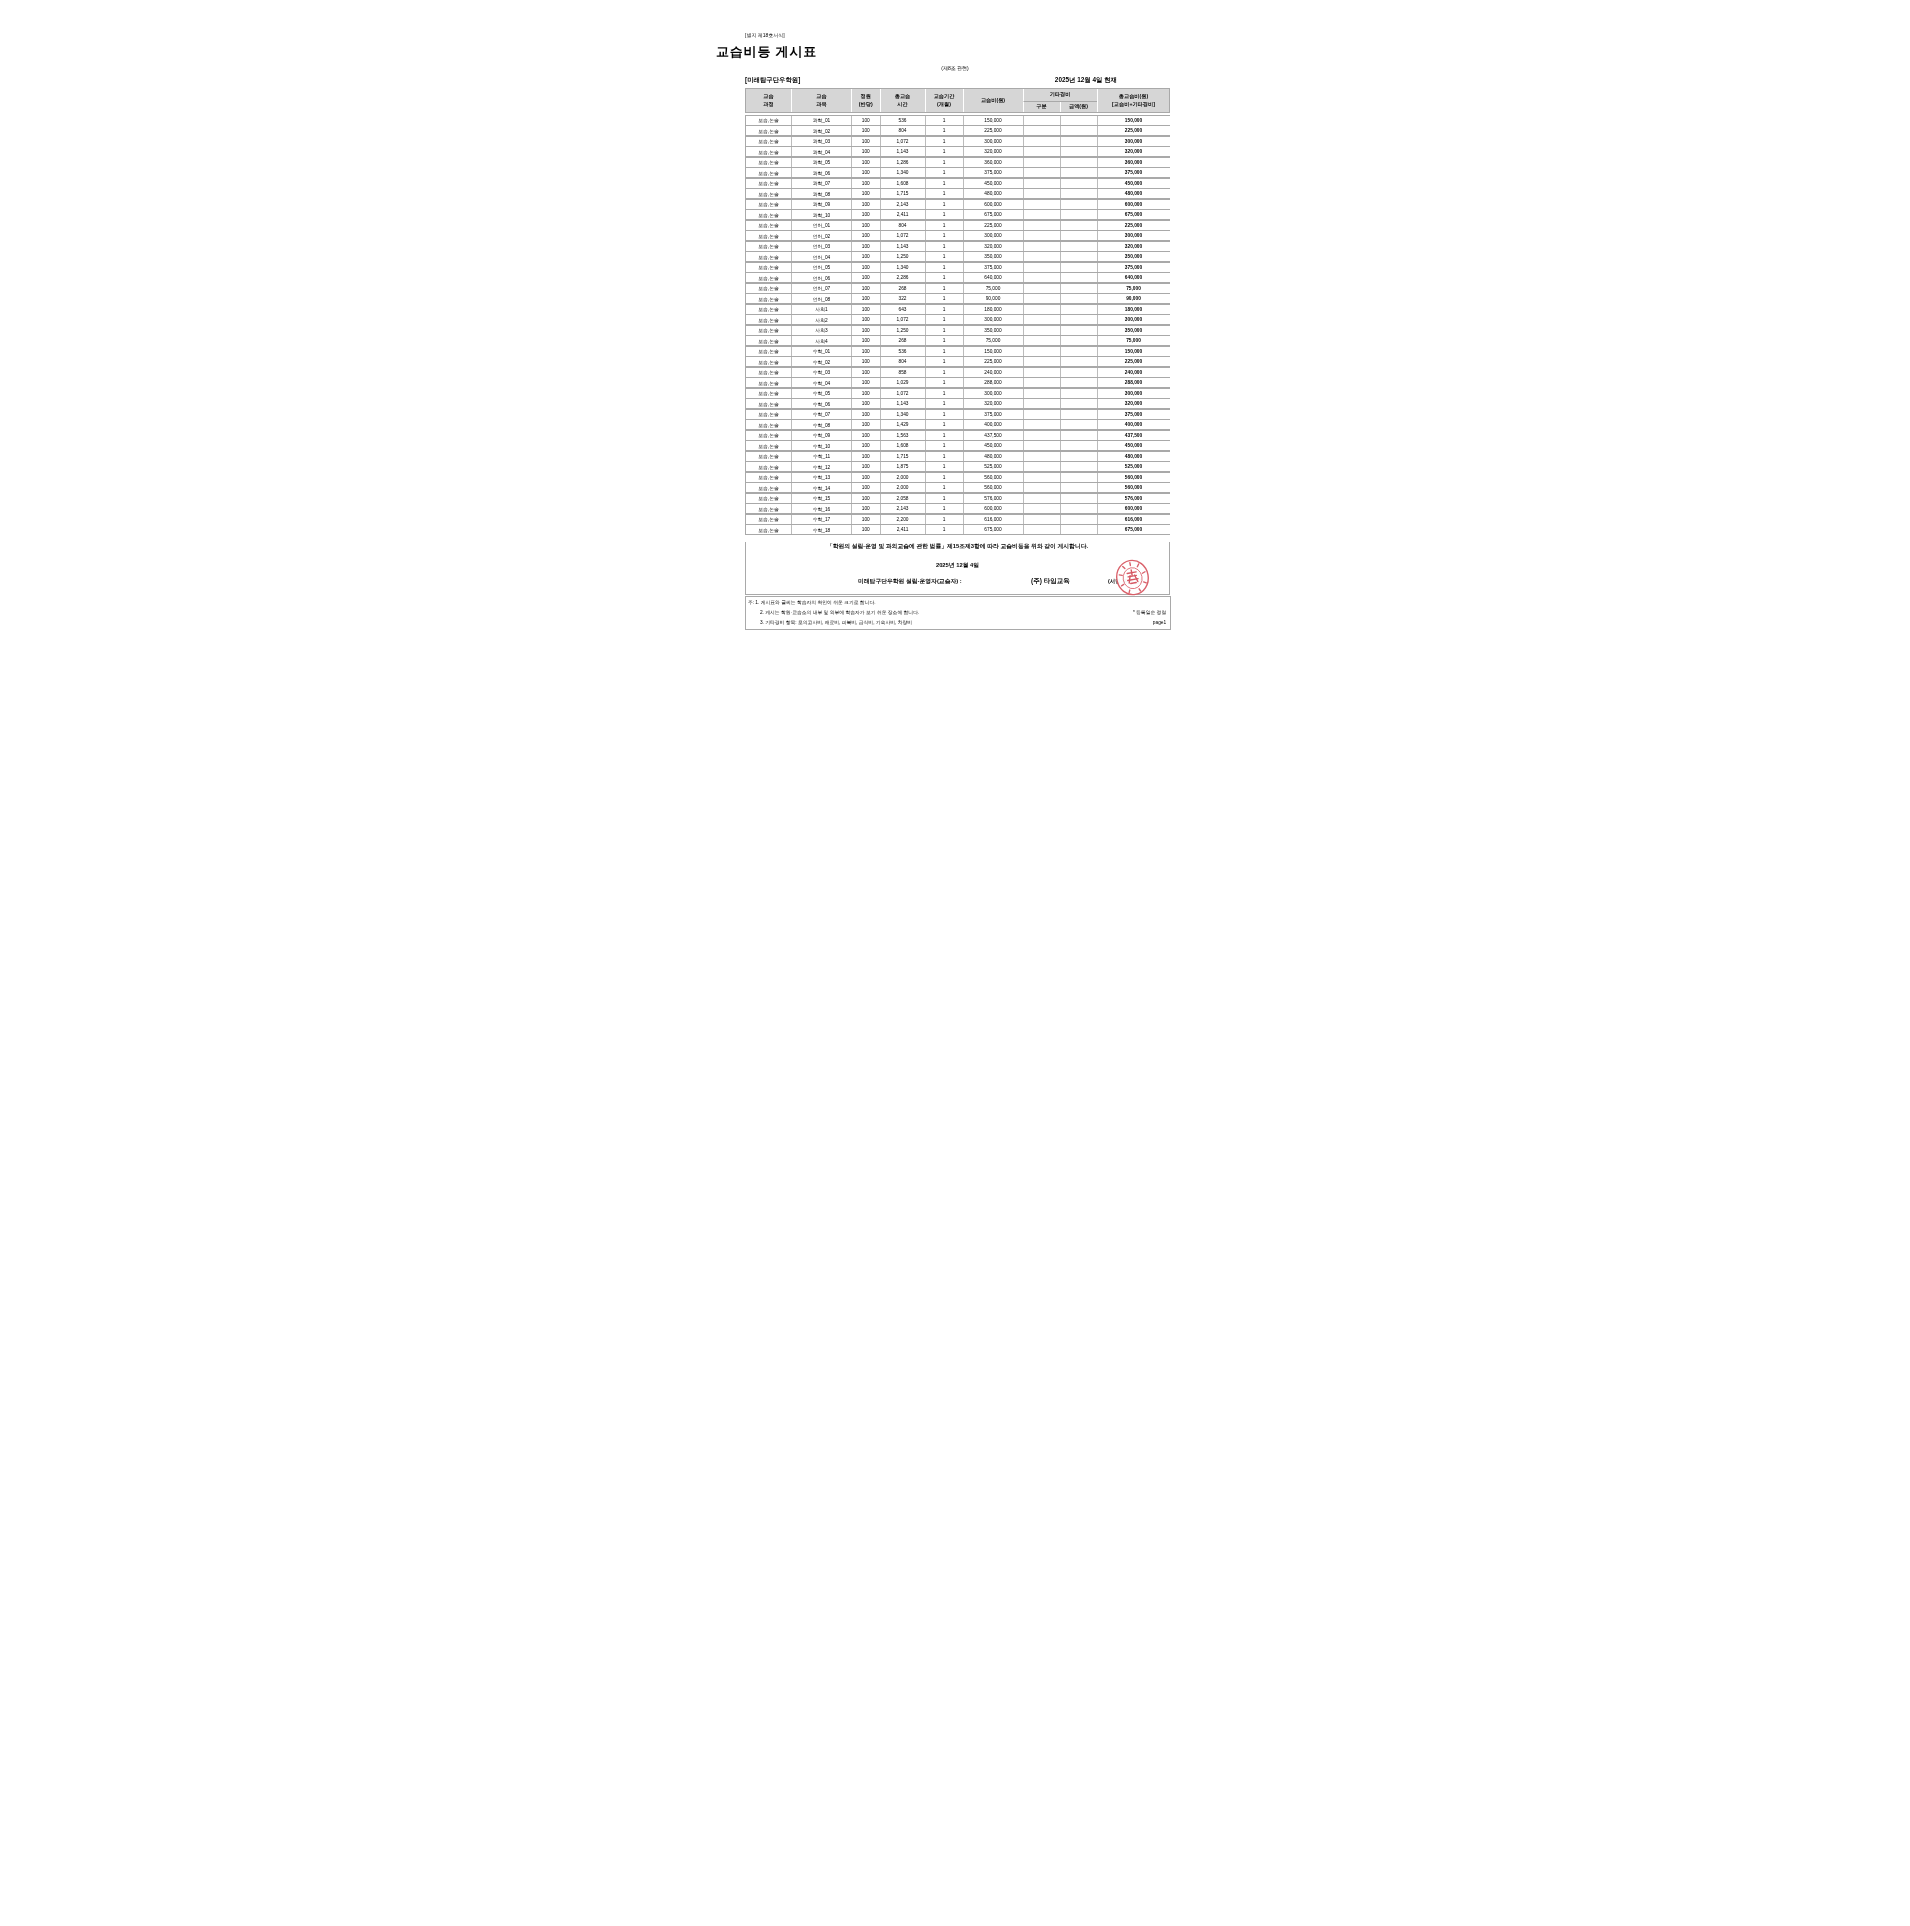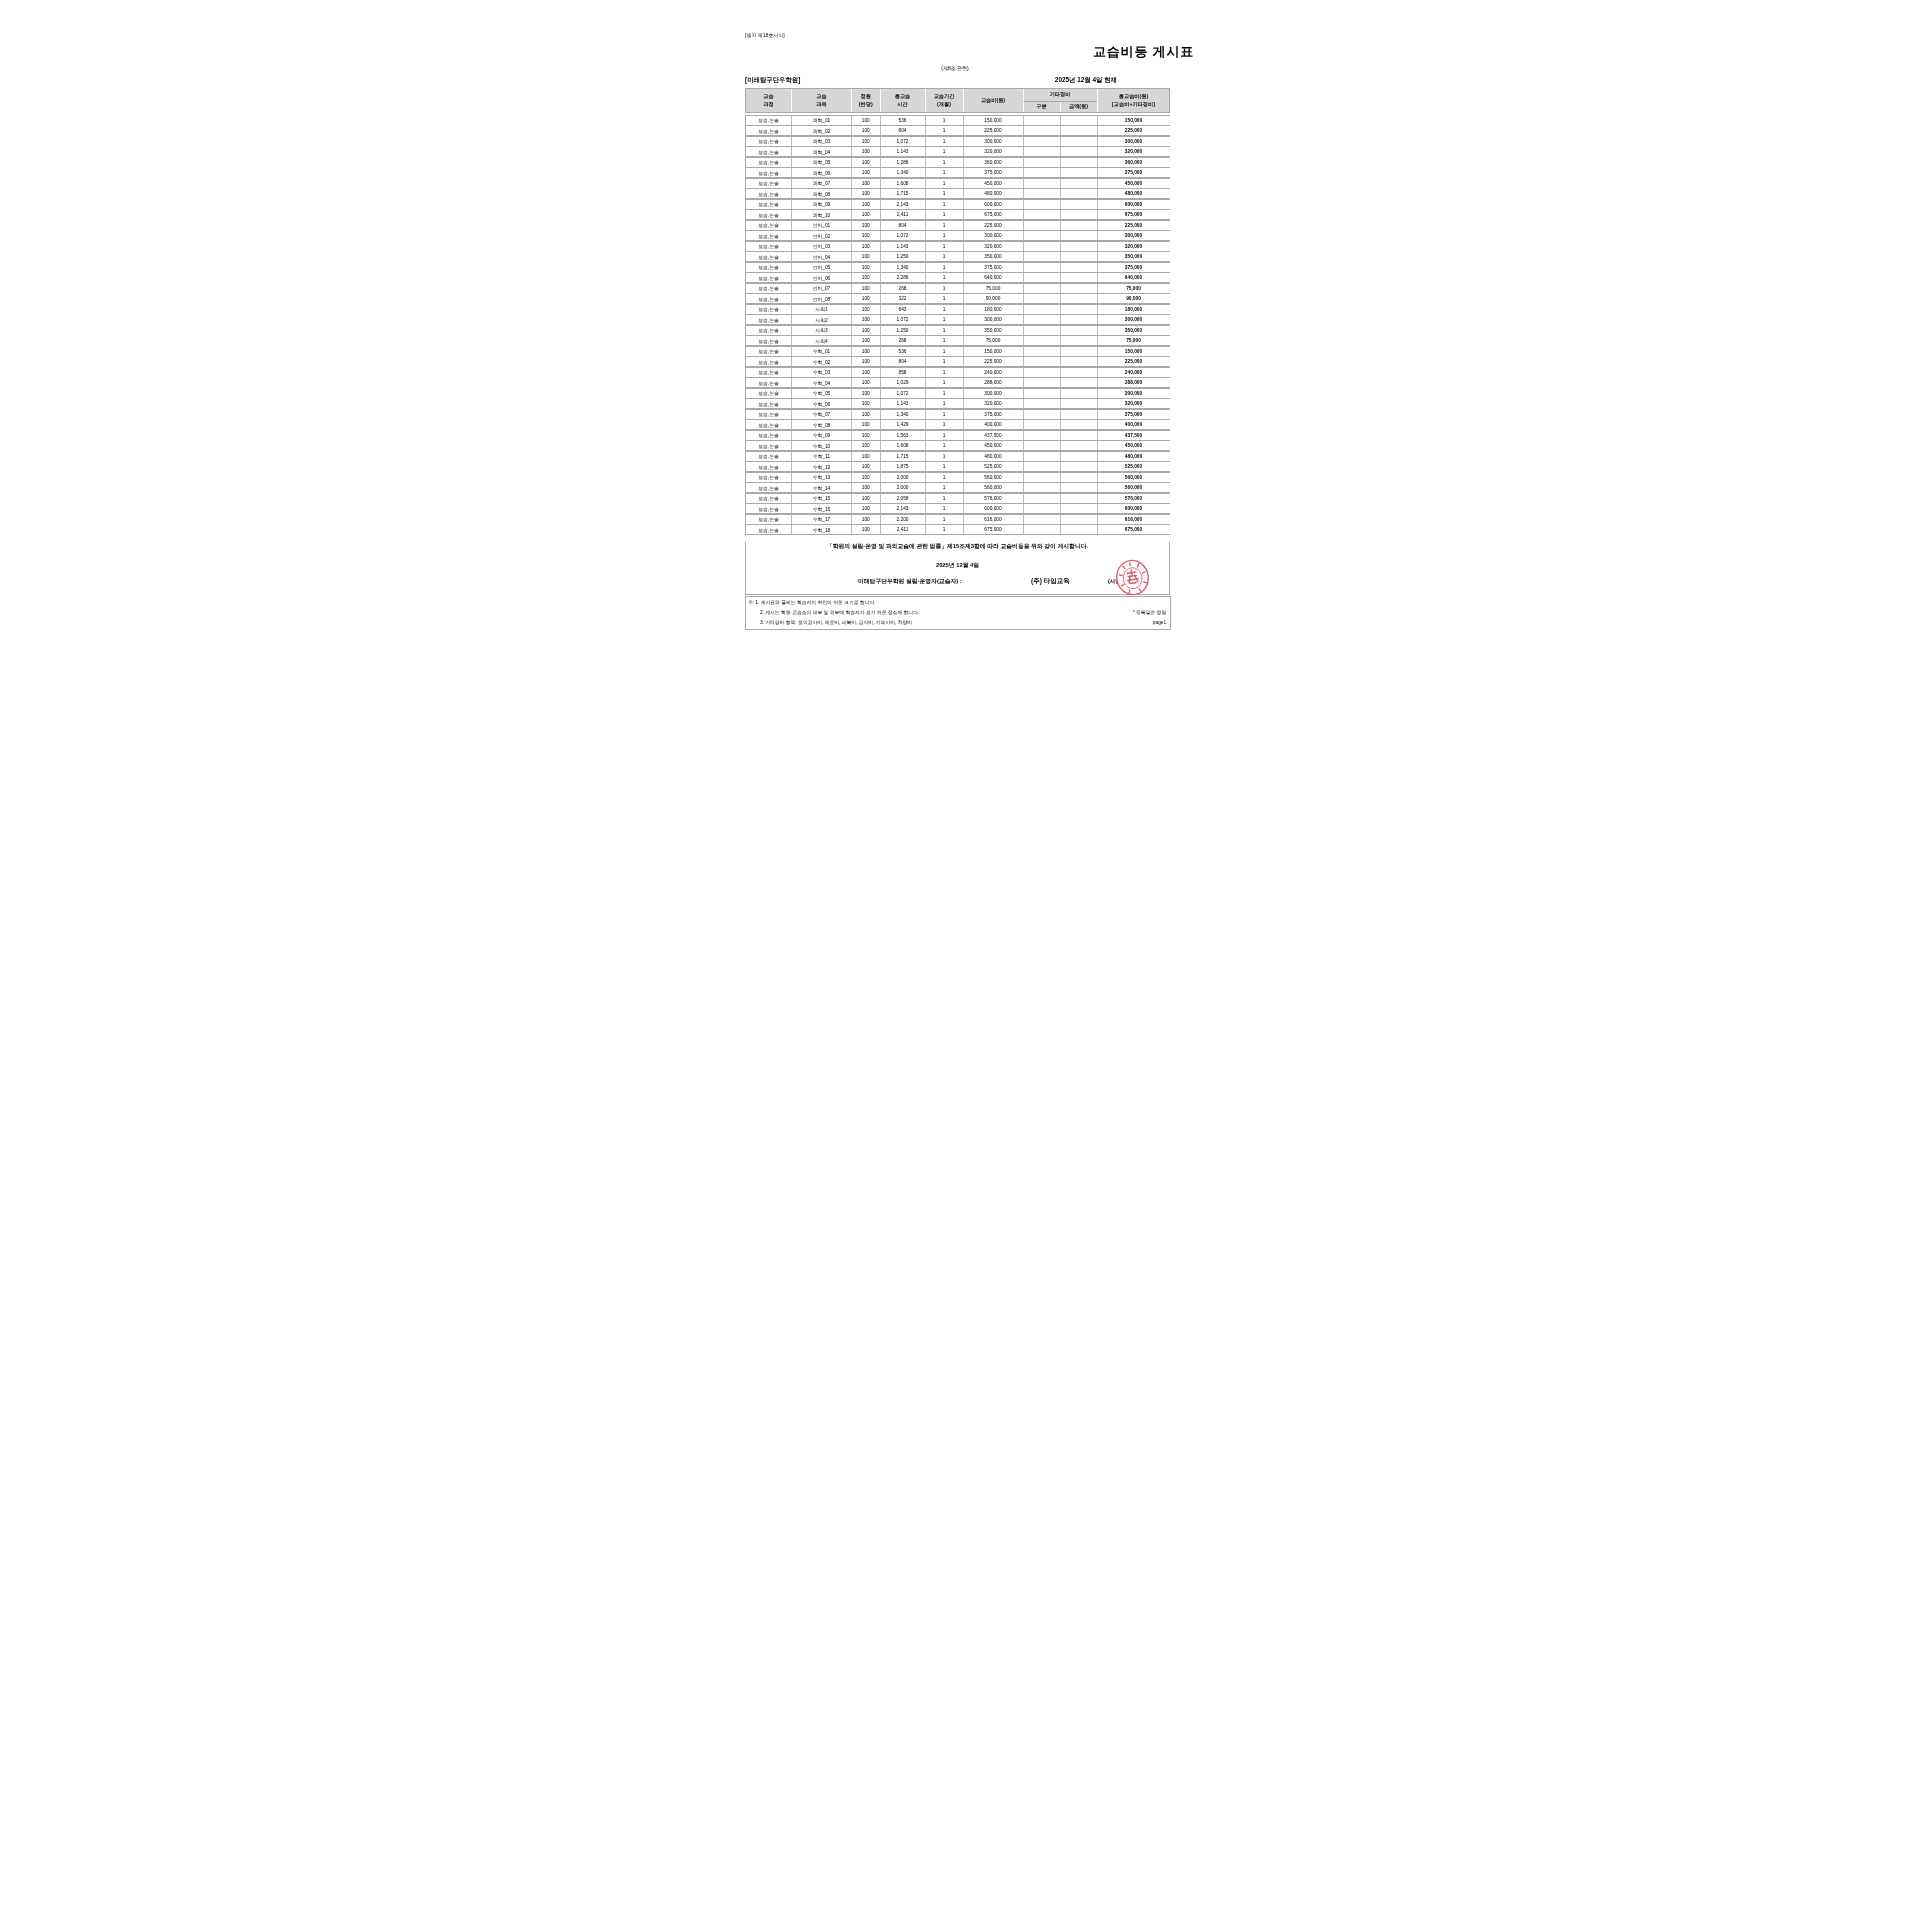--- a/index.html
+++ b/index.html
@@ -3,21 +3,21 @@
 <meta charset="utf-8">
 <style>
   html,body { margin:0; padding:0; background:#ffffff; }
   .page {
     position:relative; width:478px; height:676px; margin:0 auto;
     background:#ffffff; color:#000;
     font-family:"Liberation Sans","DejaVu Sans",sans-serif;
     overflow:hidden;
   }
   .form-label { position:absolute; left:29px; top:32px; font-size:5px; }
-  .doc-title { position:absolute; left:0; right:0; top:43px; text-align:right;
+  .doc-title { position:absolute; left:0; right:0; top:43px; text-align:left;
     font-size:13px; font-weight:700; letter-spacing:0.8px; }
   .doc-subtitle { position:absolute; left:0; right:0; top:65px; text-align:center; font-size:5px; }
   .meta-row { position:absolute; left:29px; top:76px; width:424px;
     display:flex; justify-content:space-between; font-size:6.4px; font-weight:700; }
   .as-of-date { margin-right:52px; }
 
   .doc { position:absolute; left:29px; top:88px; width:426px; }
 
   
   .hgrid {

